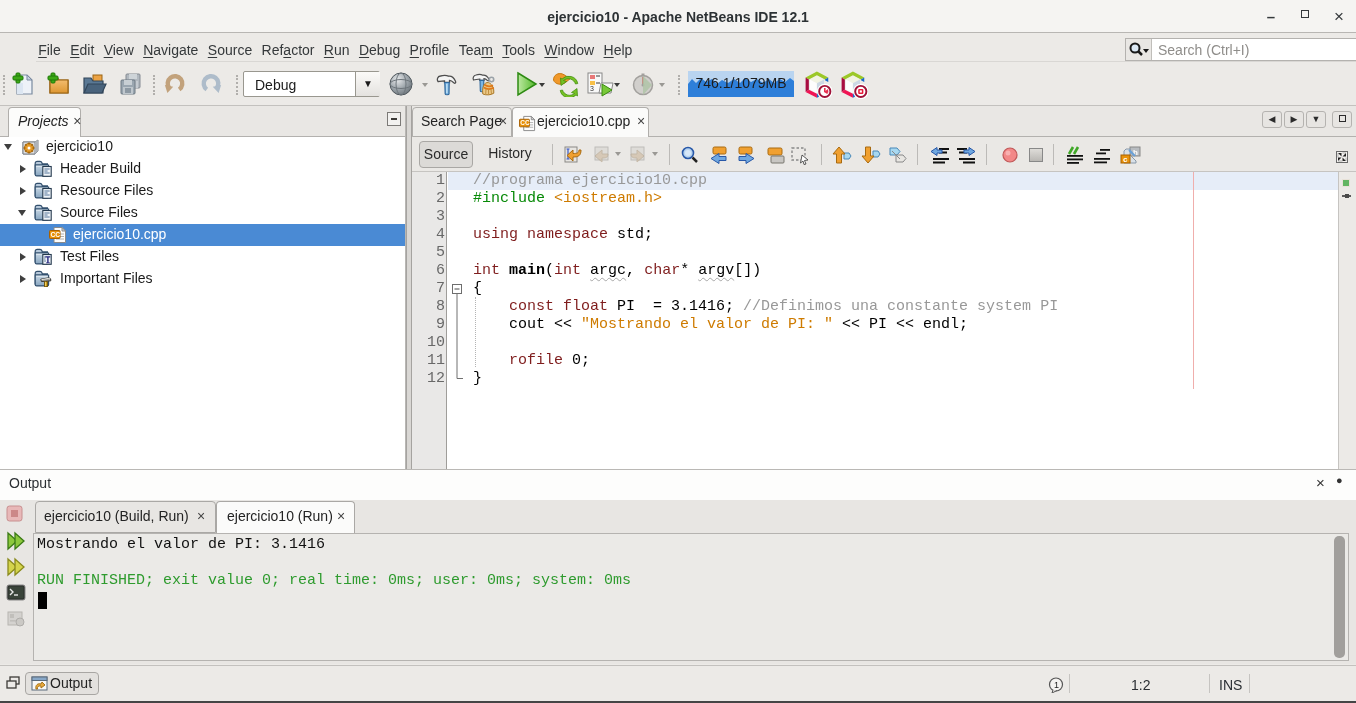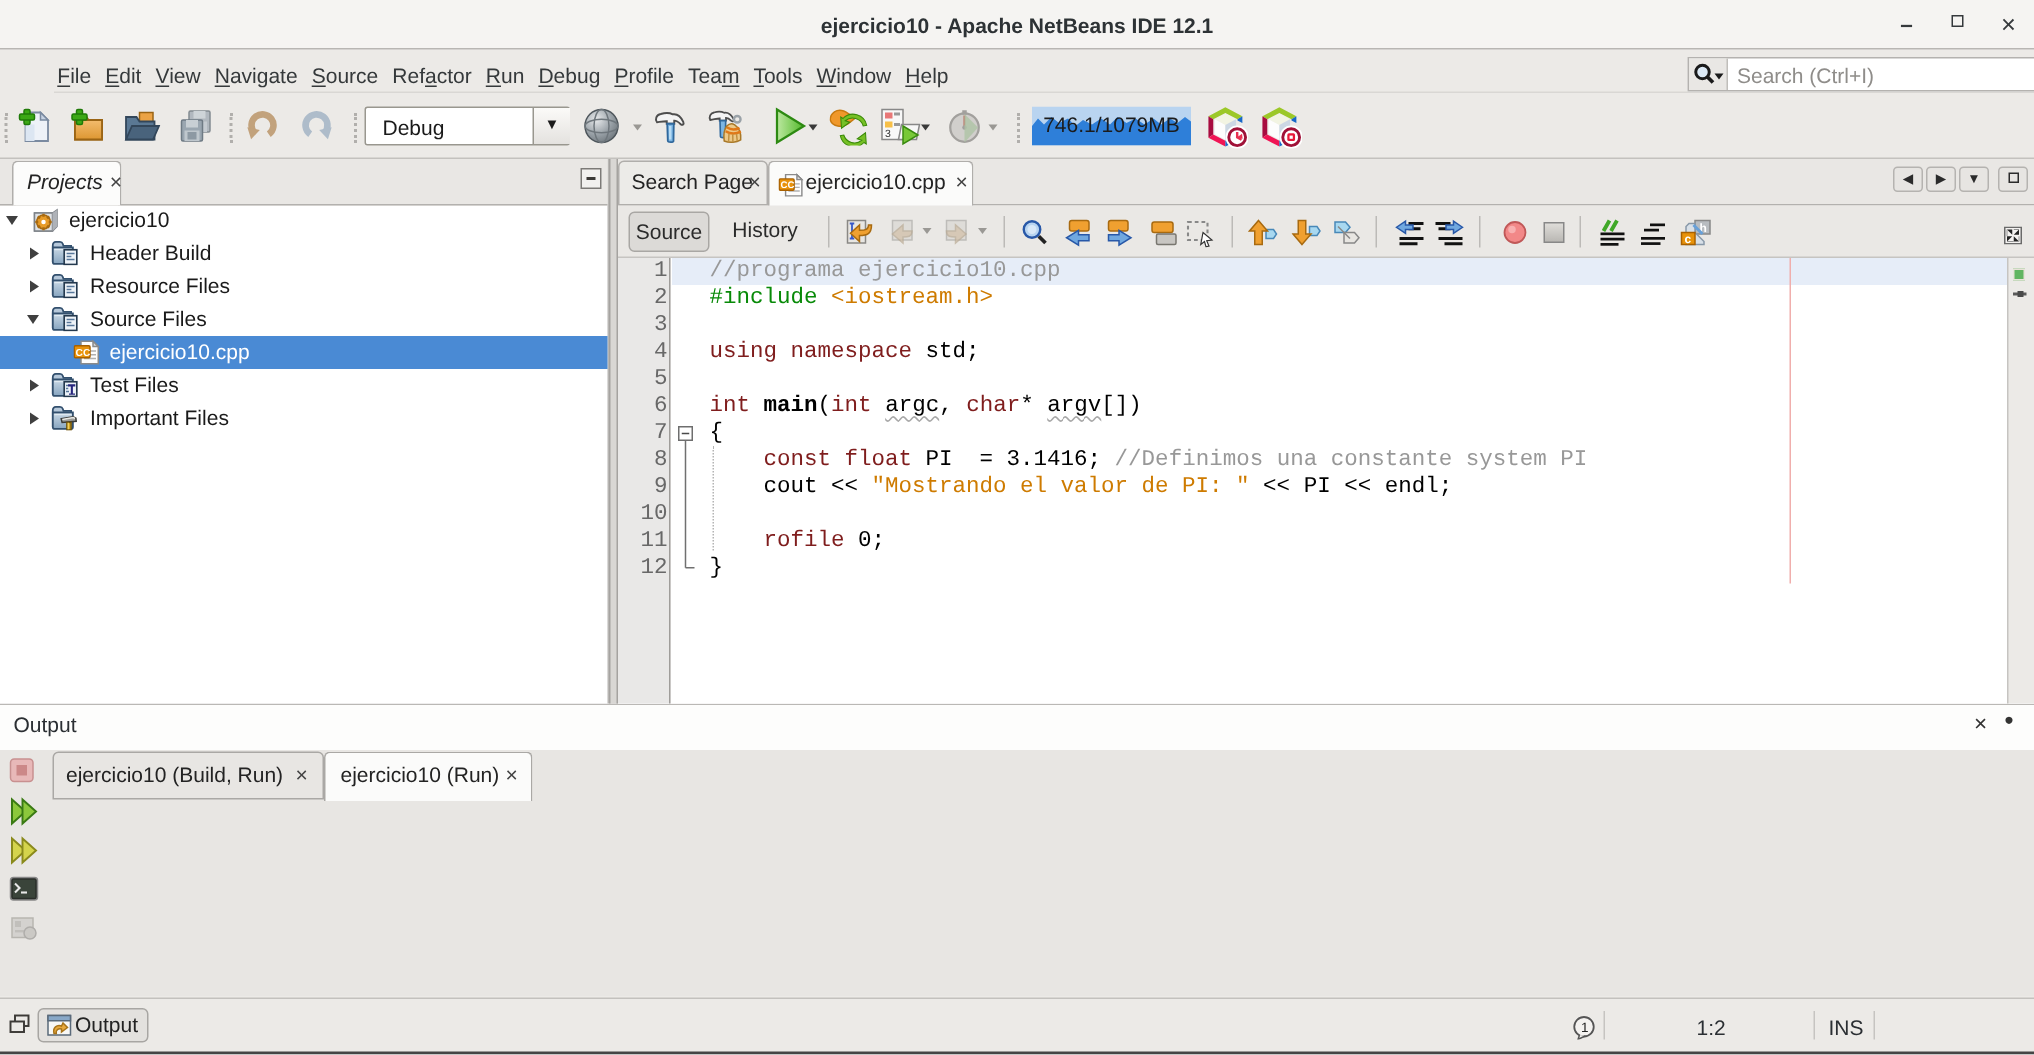--- a/index.html
+++ b/index.html
@@ -650,20 +650,26 @@
   <div class="abs" id="out-tabs">
     <div class="otab" id="otab1">
         <span class="abs" style="left:8px; top:6px;">ejercicio10 (Build, Run)</span>
         <span class="tclose" style="left:161px; top:6px;">×</span>
       </div>
     <div class="otab" id="otab2">
         <span class="abs" style="left:10px; top:6px;">ejercicio10 (Run)</span>
         <span class="tclose" style="left:120px; top:6px;">×</span>
       </div>
   </div>
+  <div class="abs" id="out-text">
+    <div class="oline" style="top:2px;">Mostrando el valor de PI: 3.1416</div>
+    <div class="oline ogreen" style="top:38px;">RUN FINISHED; exit value 0; real time: 0ms; user: 0ms; system: 0ms</div>
+    <div id="ocursor"></div>
+    <div id="oscroll"></div>
+  </div>
 </div>
 
 <div class="abs" id="statusbar">
   <div class="abs" style="left:6px; top:10px;"><svg width="14" height="13" viewBox="0 0 14 13">
         <rect x="4" y="1" width="9" height="7" fill="#eceae7" stroke="#3c3a37" stroke-width="1.3"></rect>
         <rect x="1" y="5" width="9" height="7" fill="#eceae7" stroke="#3c3a37" stroke-width="1.3"></rect>
       </svg></div>
   <div class="abs" id="sb-btn">
       <span class="abs" style="left:5px; top:3px;"><svg width="18" height="16" viewBox="0 0 18 16">
           <rect x="1" y="1" width="15" height="13" fill="#f8f8f6" stroke="#5a6a7a"></rect>

